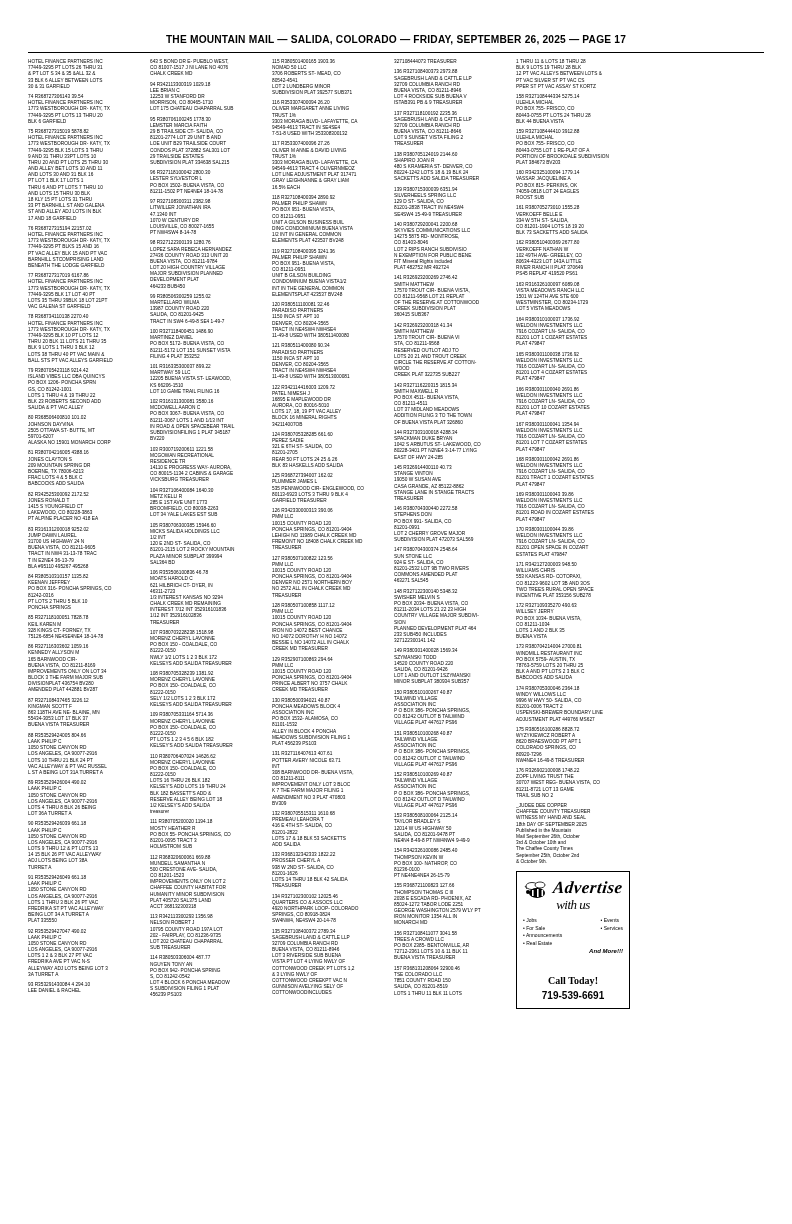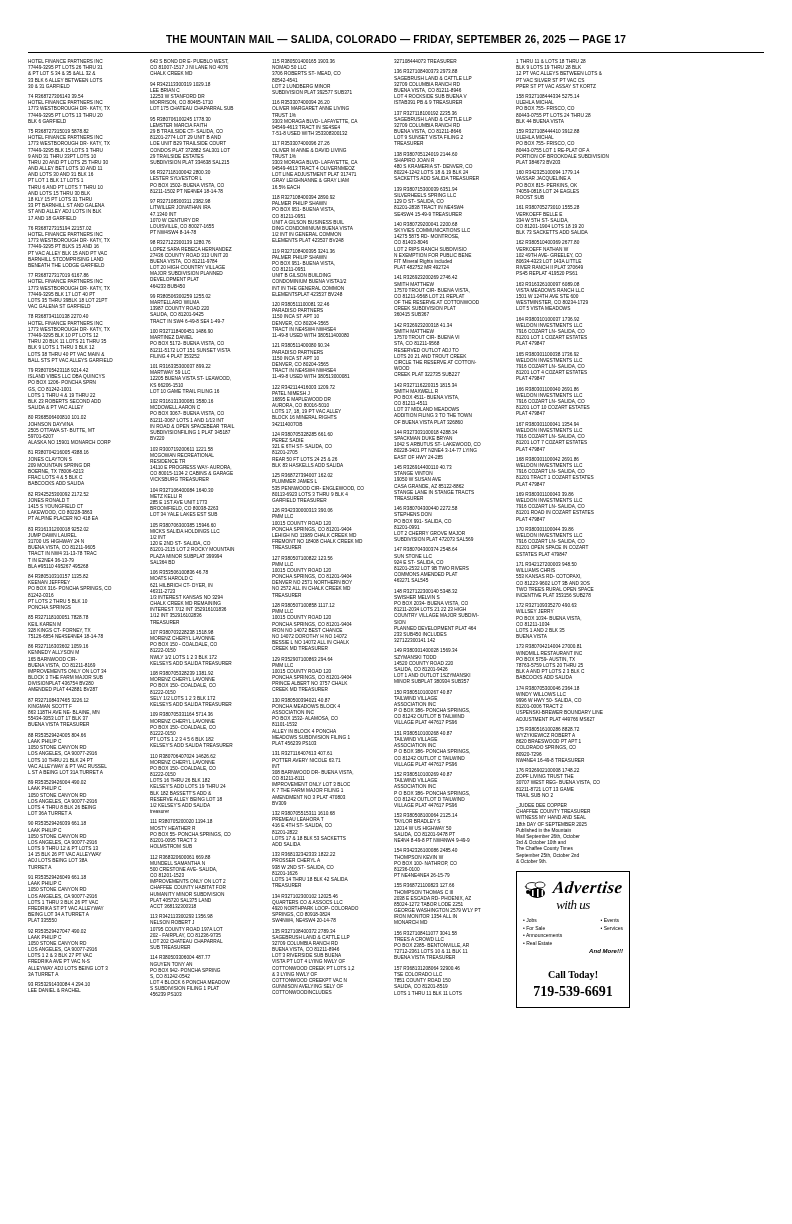--- a/index.html
+++ b/index.html
@@ -108,29 +108,29 @@
     text-align: right;
     font-style: italic;
     font-weight: bold;
     font-size: 6px;
     margin-top: 1px;
   }
   .ad-call {
     text-align: center;
     font-weight: bold;
     font-size: 10px;
-    margin-top: 12px;
+    margin-top: 18px;
     font-family: "Liberation Serif", serif;
   }
   .ad-phone {
     text-align: center;
     font-weight: bold;
-    font-size: 14px;
+    font-size: 10px;
     margin-top: 2px;
-    font-family: Liberation Serif, serif;
+    font-family: Liberation Sans, sans-serif;
   }
 </style>
 </head>
 <body>
 
 <div class="page">
   <div class="masthead">THE MOUNTAIN MAIL — SALIDA, COLORADO — FRIDAY, SEPTEMBER 26, 2025 — PAGE 17</div>
   <div class="rule"></div>
 
   <div class="columns">

